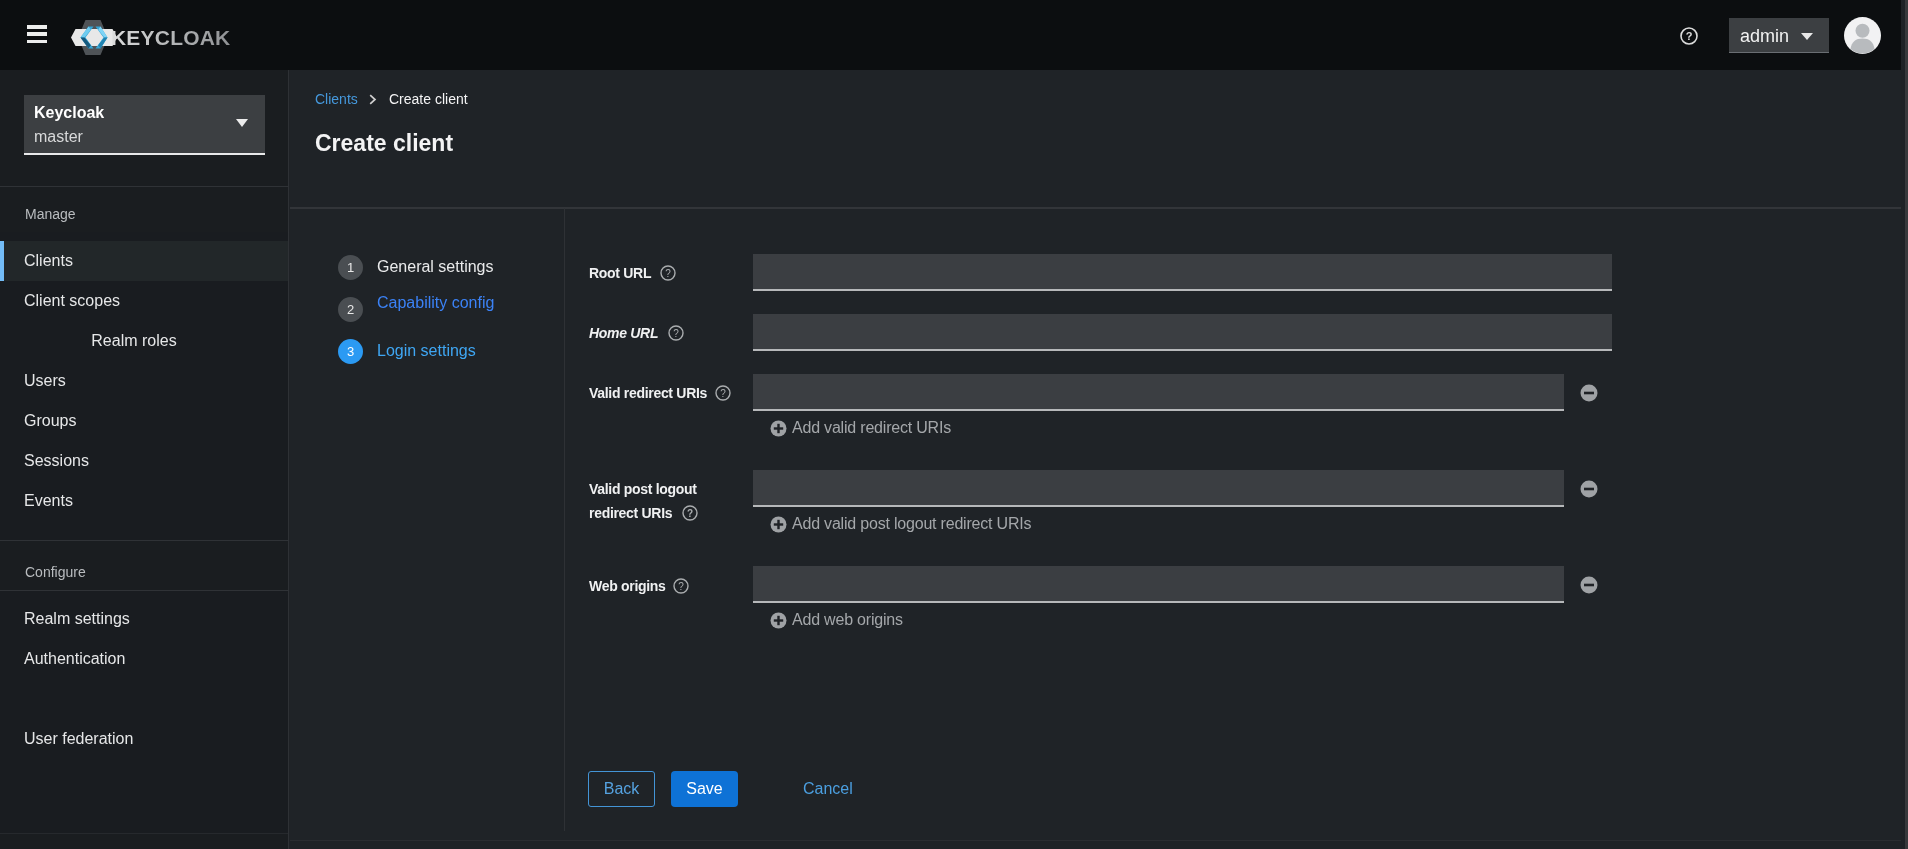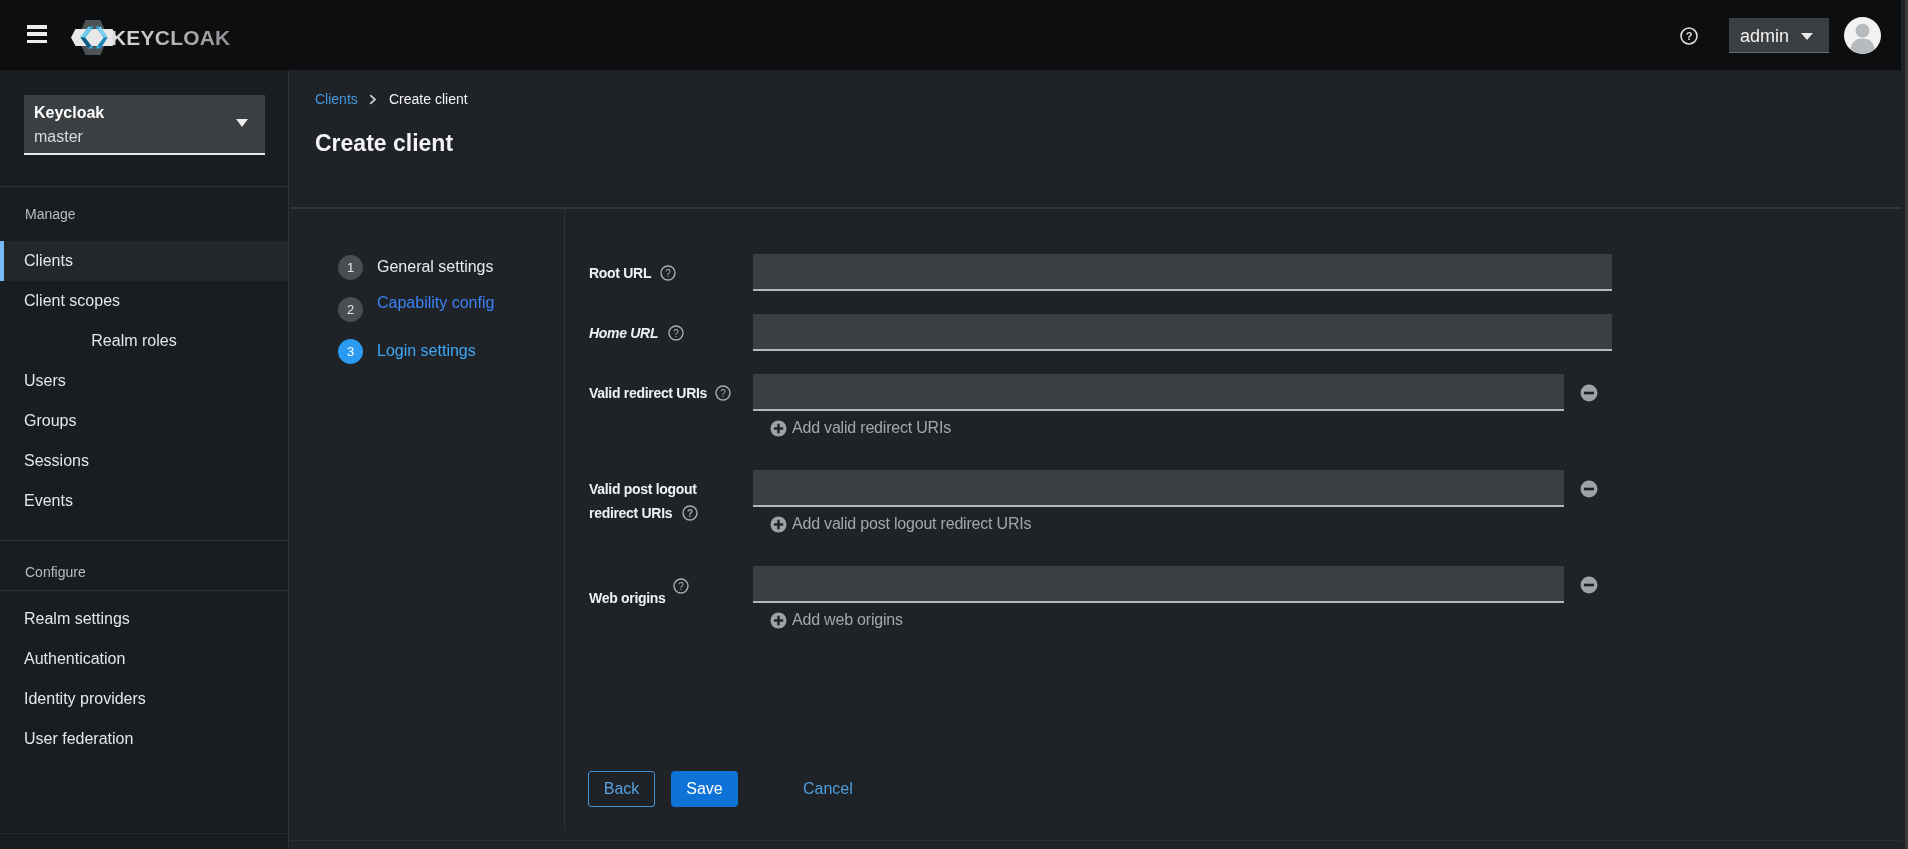--- a/index.html
+++ b/index.html
@@ -66,21 +66,20 @@
   <div class="abs" style="left:24px;top:371px;width:220px;height:40px;line-height:40px;font-size:16px;color:#e6e7e8;">Sessions</div>
   <div class="abs" style="left:24px;top:411px;width:220px;height:40px;line-height:40px;font-size:16px;color:#e6e7e8;">Events</div>
 
   <div class="abs" style="left:0;top:470px;width:288px;height:50px;background:#1a1d20;"></div>
   <div class="abs" style="left:0;top:470px;width:289px;height:1px;background:#2f3236;"></div>
   <div class="abs" style="left:25px;top:494px;font-size:14px;color:#b9bcbf;">Configure</div>
   <div class="abs" style="left:0;top:520px;width:289px;height:1px;background:#2f3236;"></div>
 
   <div class="abs" style="left:24px;top:529px;width:220px;height:40px;line-height:40px;font-size:16px;color:#e6e7e8;">Realm settings</div>
   <div class="abs" style="left:24px;top:569px;width:220px;height:40px;line-height:40px;font-size:16px;color:#e6e7e8;">Authentication</div>
-  <div class="abs" style="left:24px;top:609px;width:220px;height:40px;line-height:40px;font-size:16px;color:#e6e7e8;">Identity providers</div>
   <div class="abs" style="left:24px;top:649px;width:220px;height:40px;line-height:40px;font-size:16px;color:#e6e7e8;">User federation</div>
   <div class="abs" style="left:0;top:763px;width:288px;height:1px;background:#26292d;"></div>
 </div>
 
 <div class="abs" id="main" style="left:290px;top:70px;width:1618px;height:779px;background:#1f2327;">
 
   <div class="abs" style="left:25px;top:21px;font-size:14px;color:#4598dc;">Clients</div>
   <svg class="abs" style="left:78px;top:24px;" width="9" height="11" viewBox="0 0 9 11">
     <path d="M2.2 1.2 L7 5.5 L2.2 9.8" fill="none" stroke="#cfcfcf" stroke-width="1.7"></path>
   </svg>
@@ -144,21 +143,21 @@
     </svg>
   <div class="abs" style="left:480px;top:445px;width:500px;height:18px;">
     <svg class="abs" style="left:0;top:1px;" width="17" height="17" viewBox="0 0 17 17">
         <circle cx="8.5" cy="8.5" r="8" fill="#9fa2a5"></circle>
         <rect x="3.8" y="7.3" width="9.4" height="2.4" fill="#1f2226"></rect>
         <rect x="7.3" y="3.8" width="2.4" height="9.4" fill="#1f2226"></rect>
       </svg>
     <div class="abs" style="left:22px;top:0;font-size:16px;letter-spacing:-0.2px;color:#a4a7aa;">Add valid post logout redirect URIs</div>
   </div>
 
-  <div class="abs" style="left:299px;top:508px;font-size:14px;font-weight:bold;letter-spacing:-0.3px;color:#f0f1f2;margin-top:12px;">Web origins</div>
+  <div class="abs" style="left:299px;top:508px;font-size:14px;font-weight:bold;letter-spacing:-0.3px;color:#f0f1f2;">Web origins</div>
   <svg class="abs" style="left:383px;top:508px;" width="16" height="16" viewBox="0 0 16 16">
       <circle cx="8" cy="8" r="7" fill="none" stroke="#aaadaf" stroke-width="1.4"></circle>
       <text x="8" y="12" font-size="10" fill="#aaadaf" text-anchor="middle" font-family="Liberation Sans">?</text>
     </svg>
   <div class="abs" style="left:463px;top:496px;width:811px;height:37px;background:#3b3e42;border-bottom:2px solid #b6b8ba;"></div>
   <svg class="abs" style="left:1290px;top:506px;" width="18" height="18" viewBox="0 0 18 18">
       <circle cx="9" cy="9" r="8.5" fill="#9fa2a5"></circle>
       <rect x="4" y="7.7" width="10" height="2.6" fill="#1f2226"></rect>
     </svg>
   <div class="abs" style="left:480px;top:541px;width:400px;height:18px;">

